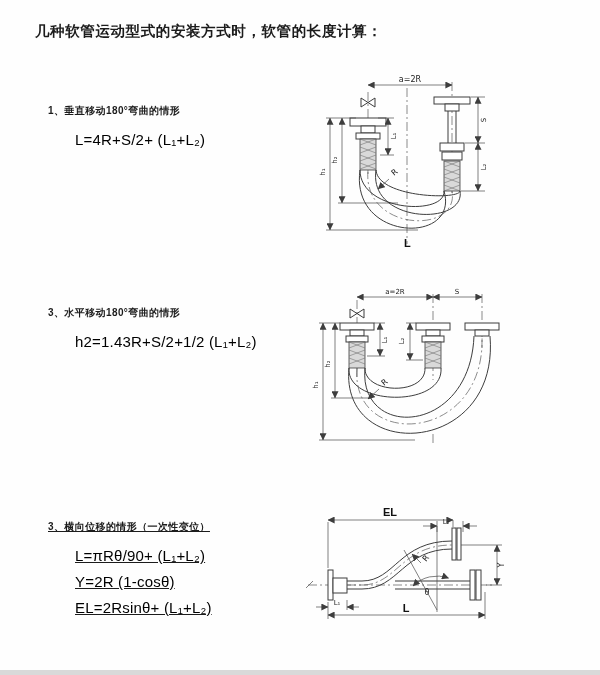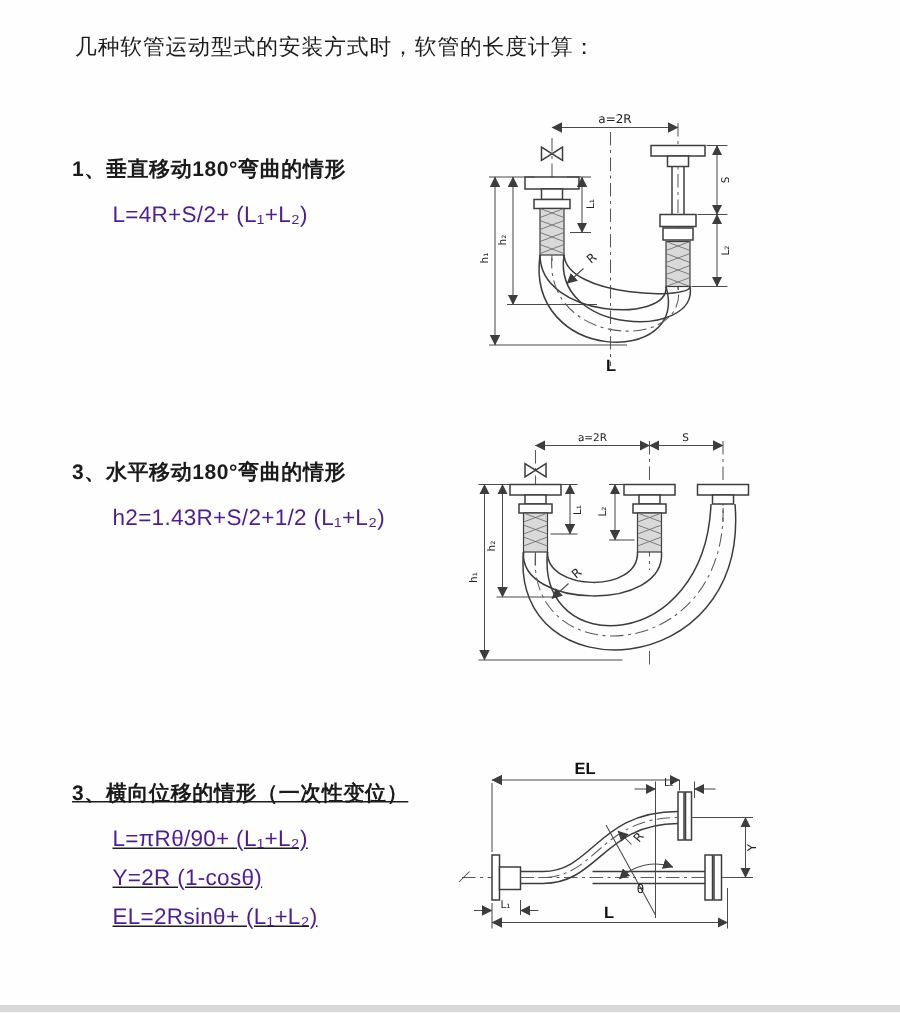--- a/index.html
+++ b/index.html
@@ -3,30 +3,30 @@
 <meta charset="utf-8">
 <style>
   html,body { margin:0; padding:0; }
   body {
     width:600px; height:675px; background:#ffffff;
     font-family:"Liberation Sans","DejaVu Sans",sans-serif;
     color:#1c1c1c;
   }
   .sheet { position:relative; width:600px; height:675px; background:#fefefe; overflow:hidden; }
   .title {
-    position:absolute; left:50px; top:22px;
-    font-size:14.5px; font-weight:400; letter-spacing:0.6px;
+    position:absolute; left:35px; top:22px;
+    font-size:14.5px; font-weight:700; letter-spacing:0.6px;
   }
   .section { position:absolute; }
   .sec1 { left:48px; top:104px; }
   .sec2 { left:48px; top:306px; }
   .sec3 { left:48px; top:520px;text-decoration:underline; }
-  .section-heading { font-size:14px; font-weight:700; letter-spacing:0.4px; }
+  .section-heading { font-size:10px; font-weight:700; letter-spacing:0.4px; }
   .formulas { margin:9px 0 0 27px; }
-  .formula { font-size:15px; letter-spacing:0.2px; line-height:26px; white-space:nowrap; color:#4c1d95; }
+  .formula { font-size:15px; letter-spacing:0.2px; line-height:26px; white-space:nowrap; color:#000000; }
   .diagram { position:absolute; }
   .d1 { left:300px; top:72px; }
   .d2 { left:310px; top:288px; }
   .d3 { left:300px; top:500px; }
   .scan-edge-bottom { position:absolute; left:0; bottom:0; width:600px; height:5px; background:#d9d9d9; }
   
   .ln   { stroke:#3d3d3d; stroke-width:1;   fill:none; }
   .thin { stroke:#4a4a4a; stroke-width:0.7; fill:none; }
   .cl   { stroke:#5a5a5a; stroke-width:0.7; fill:none; stroke-dasharray:9 3 2 3; }
   .bf   { fill:#ffffff; stroke:#3d3d3d; stroke-width:1; }

